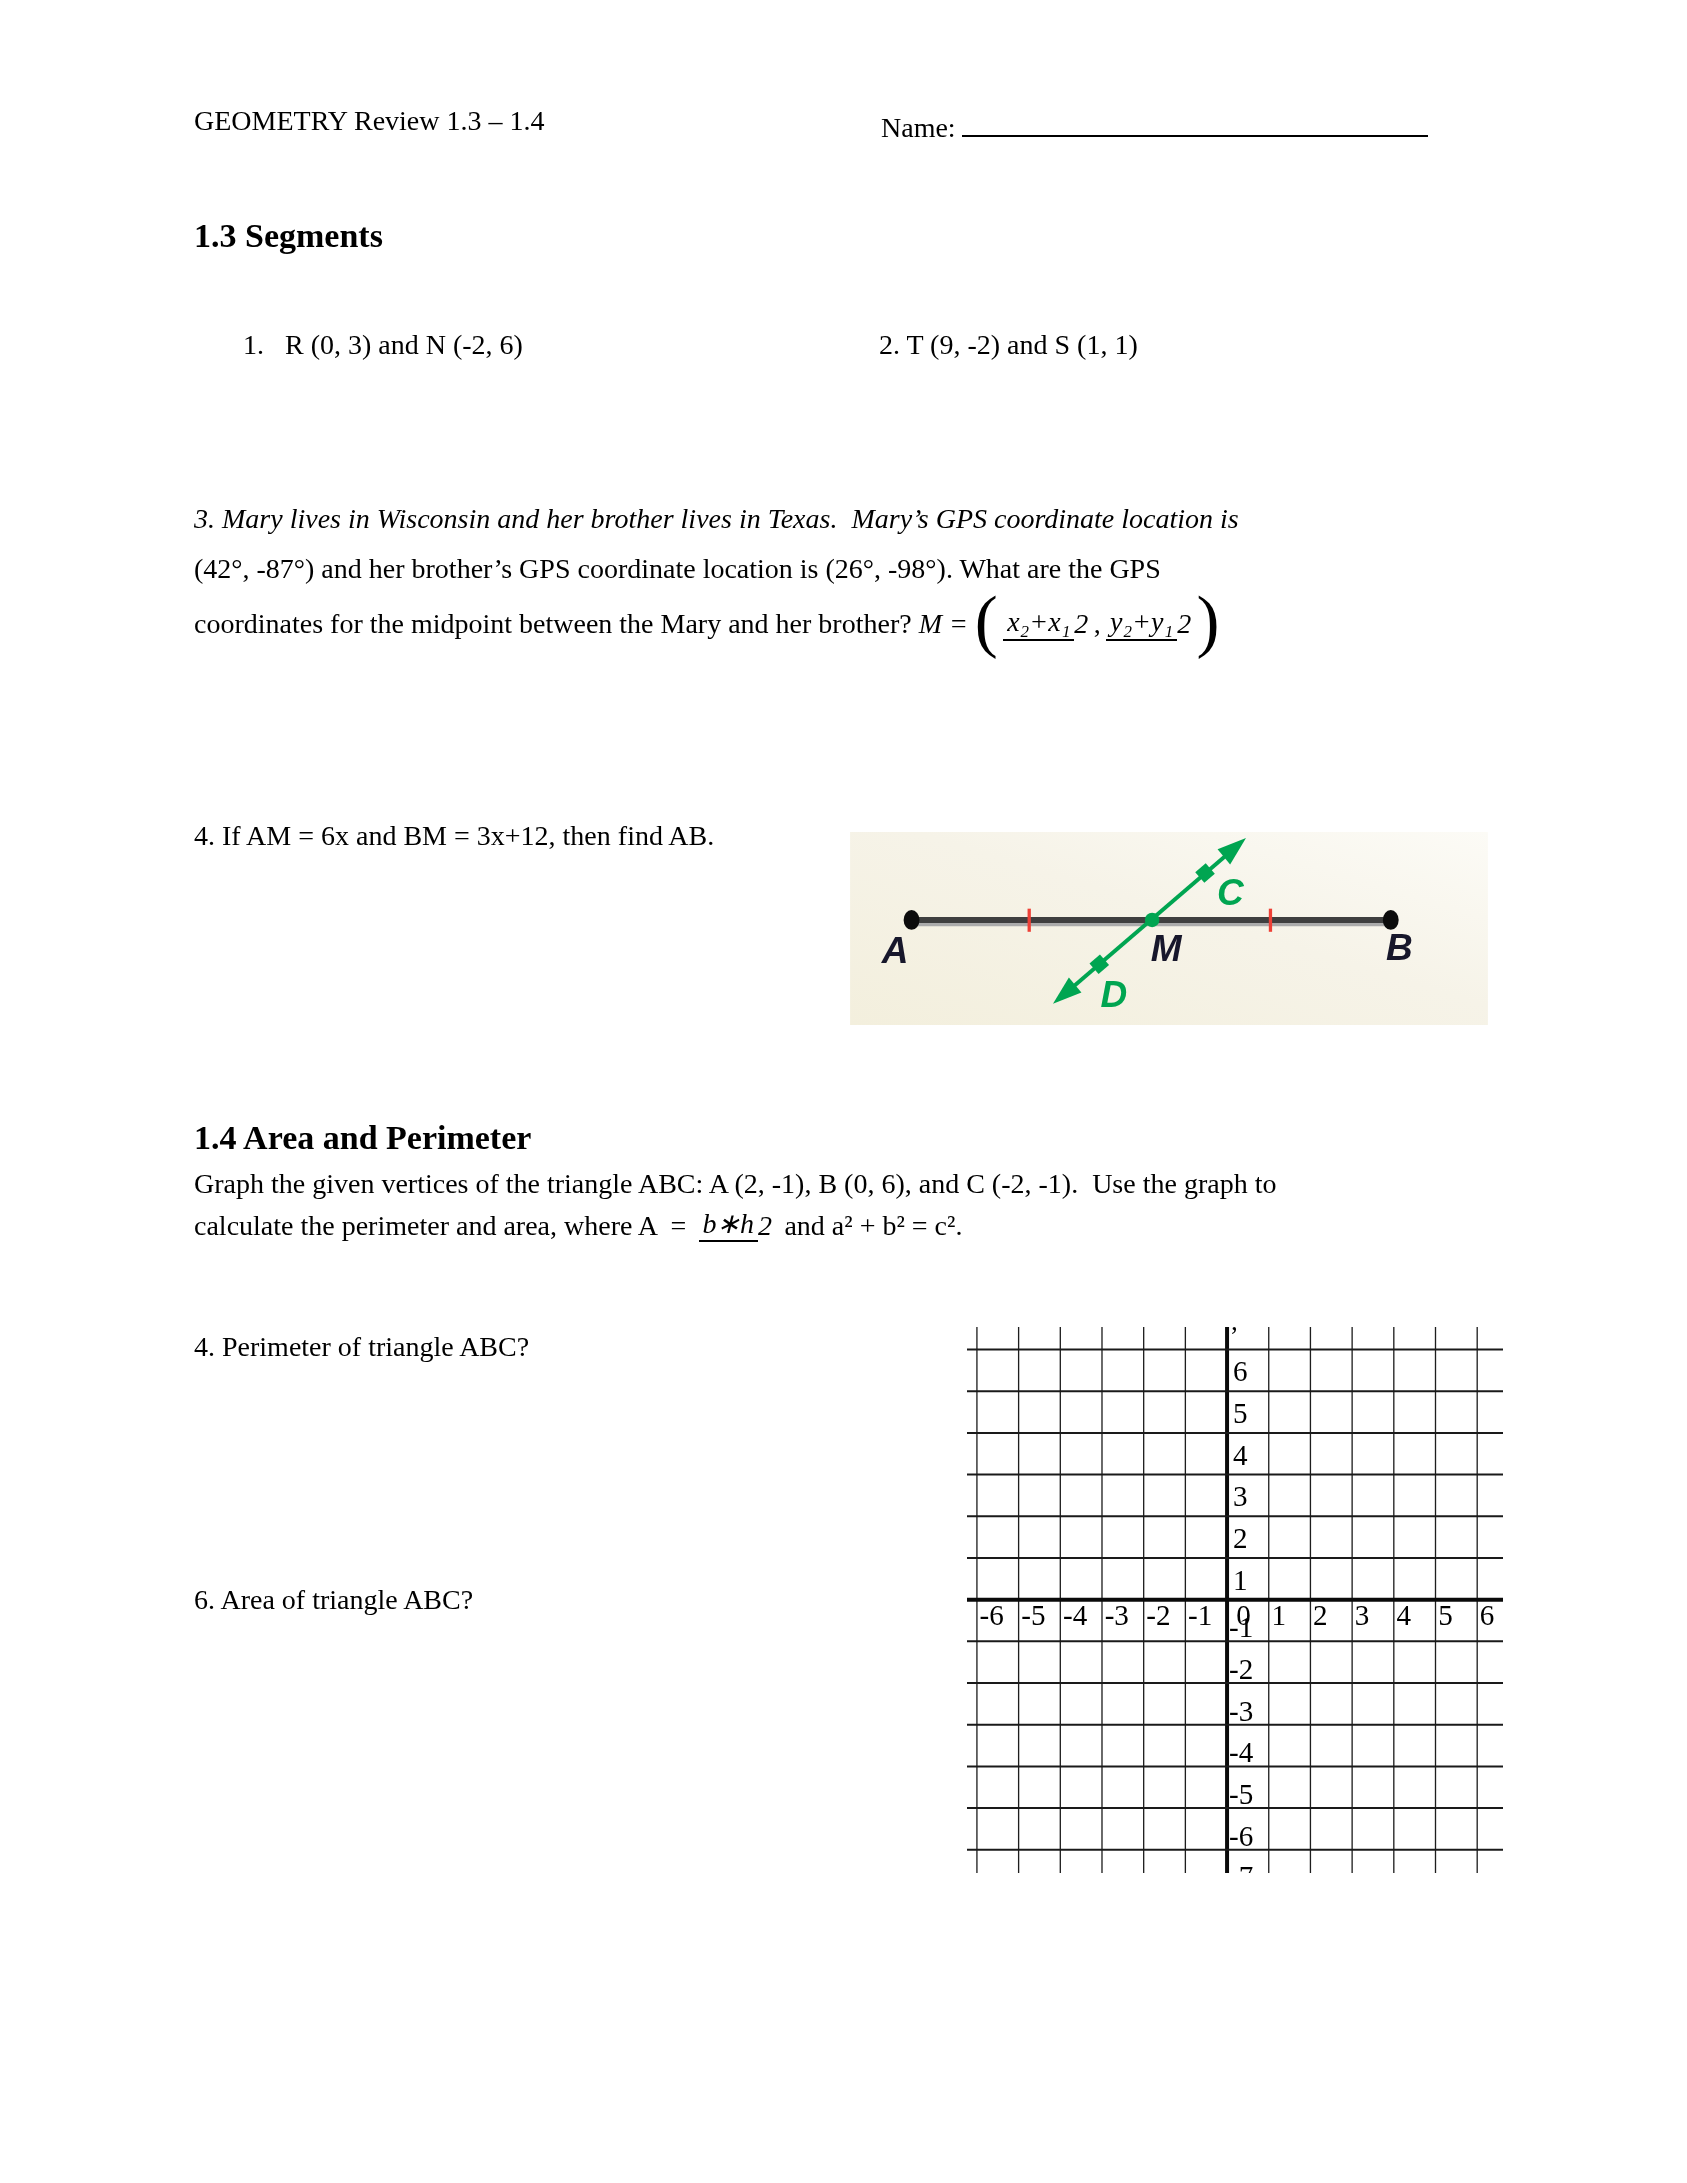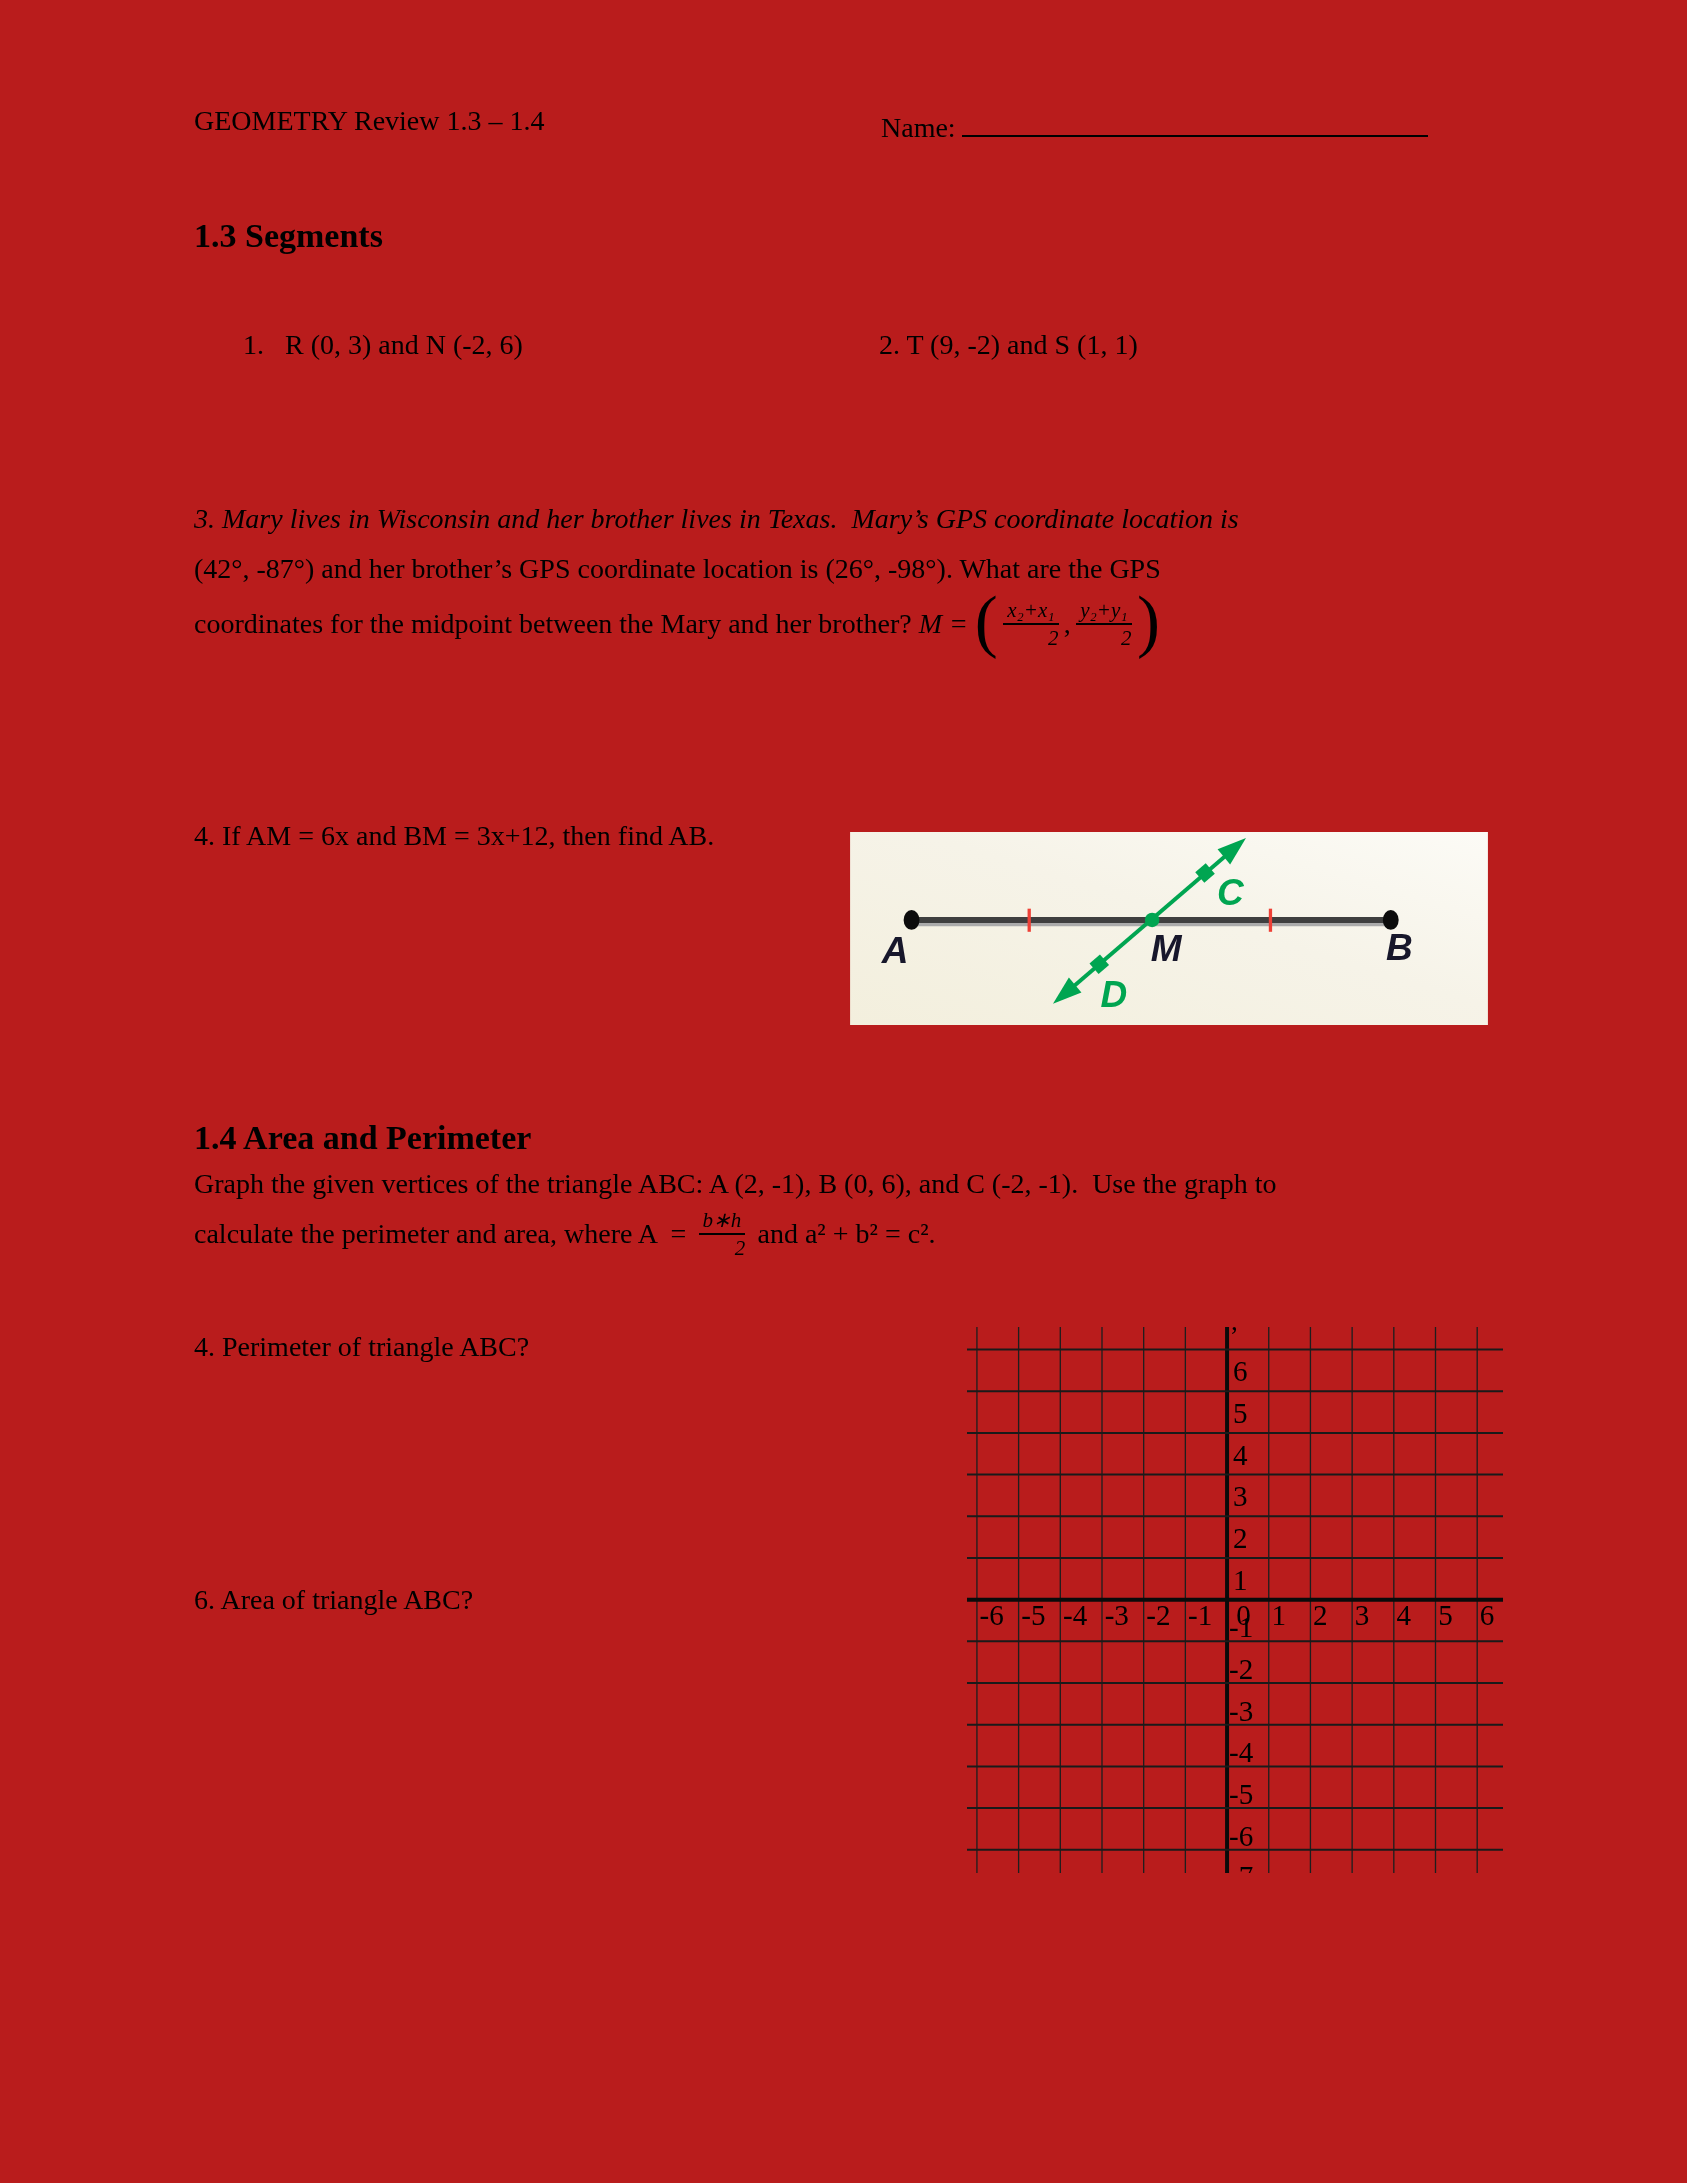--- a/index.html
+++ b/index.html
@@ -1,26 +1,26 @@
 <!DOCTYPE html>
 <html style="font-size:10.6px"><head>
 <meta charset="utf-8">
 <style>
   html,body{margin:0;padding:0;background:#e8e8e8;}
-  .page{position:relative;width:1687px;height:2183px;background:#b91c1c;
+  .page{position:relative;width:1687px;height:2183px;background:#ffffff;
         font-family:"Liberation Serif",serif;color:#000;font-size:28px;line-height:1.15;overflow:hidden;}
   .abs{position:absolute;white-space:pre;}
   .i{font-style:italic;}
   .h{font-size:34px;font-weight:bold;}
   .frow{display:flex;align-items:center;}
   .nameline{display:inline-block;width:466px;height:30px;border-bottom:2.6px solid #000;margin-left:6.6px;}
   .rad{display:inline-flex;align-items:flex-start;vertical-align:-9.3px;}
   .radsign{font-size:42px;line-height:0.85;transform:translateY(4px);}
   .radbar{display:inline-block;border-top:2.6px solid #000;padding:5.3px 5.3px 0 1.3px;}
-  .frac{display:inline-flex;flex-direction:column;align-items:flex-end;line-height:1.05;font-size:21px;margin:0 5.3px;}
+  .frac{display:inline-flex;flex-direction:row;align-items:flex-start;line-height:1.05;font-size:28px;margin:0 5.3px;}
   .frac .num{border-bottom:2px solid #000;padding:0 4px 2px;}
   .frac .den{padding-top:2px;}
   .paren{font-size:69px;font-weight:400;line-height:0.9;transform:translateY(-2.6px);}
   svg text{font-family:"Liberation Serif",serif;}
   .diaglabel{font-family:"Liberation Sans",sans-serif;font-style:italic;font-weight:600;}
 </style>
 </head>
 <body>
 
 <div class="page">

